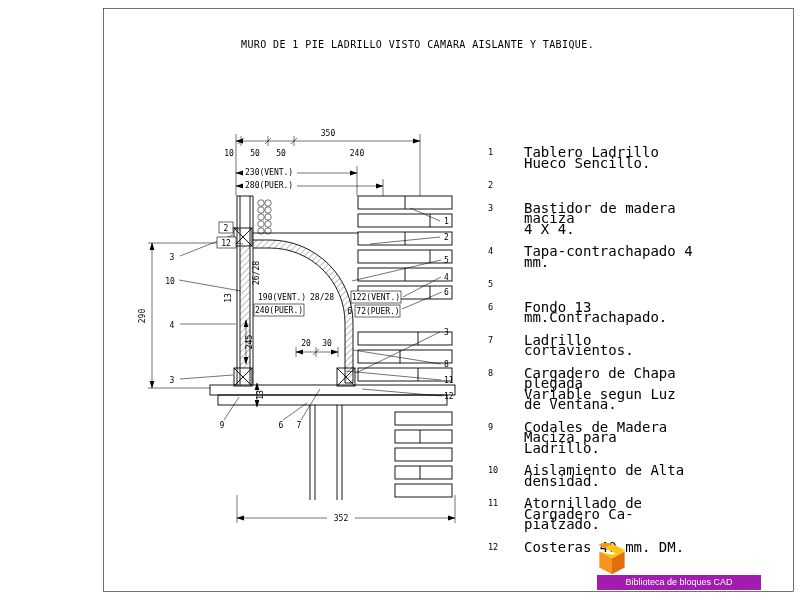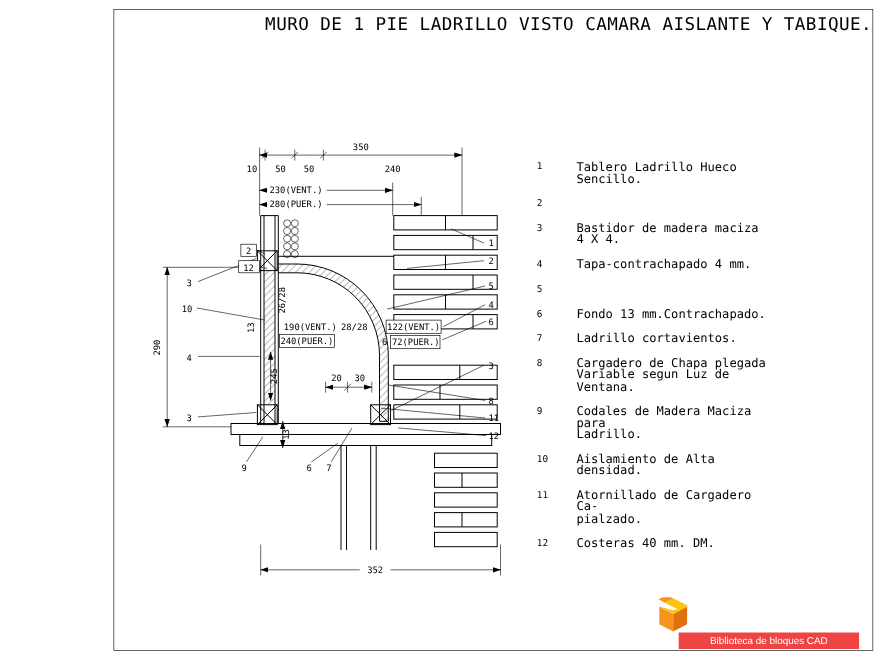--- a/index.html
+++ b/index.html
@@ -6,38 +6,38 @@
   body{
     width:800px;height:600px;background:#ffffff;position:relative;overflow:hidden;
     font-family:"DejaVu Sans Mono",monospace;color:#000;
   }
   .cad{position:absolute;left:0;top:0;width:800px;height:600px;}
   .cad text{font-family:"DejaVu Sans Mono",monospace;font-size:8px;fill:#000;}
   .cad .ol{stroke:#000;stroke-width:0.9;fill:none;}
   .cad .thin{stroke:#000;stroke-width:0.55;fill:none;}
   .cad .boxlbl{fill:#fff;stroke:#000;stroke-width:0.6;}
   .title{
-    position:absolute;left:241px;top:9px;font-size:16px;letter-spacing:.4px;
+    position:absolute;left:241px;top:32px;font-size:10px;letter-spacing:.4px;
     line-height:25px;white-space:nowrap;
   }
   .legend{position:absolute;left:488px;top:147px;width:212px;}
   .legend-row{display:flex;margin-bottom:12px;}
   .legend-num{width:36px;flex:none;font-size:8.5px;line-height:10.5px;}
-  .legend-text{font-size:11px;line-height:10.5px;white-space:pre-line;}
+  .legend-text{font-size:14px;line-height:10.5px;white-space:pre-line;}
   .logo{position:absolute;left:597px;top:543px;}
   .logo-top{display:flex;align-items:center;}
   .logo-icon{width:30px;height:32px;margin-right:1px;}
   .brand{
     font-family:"Liberation Sans",sans-serif;font-weight:bold;font-size:25px;
     color:#323232;letter-spacing:-0.5px;line-height:30px;white-space:nowrap;
   }
   .brand .cad-accent{color:#F7941E;}
   .tagline{
-    background:#ef4444;color:#fff;font-family:"Liberation Sans",sans-serif;
-    font-size:9px;line-height:13px;padding:1px 6px;margin-left:20px;width:152px;
+    background:#a21caf;color:#fff;font-family:"Liberation Sans",sans-serif;
+    font-size:9px;line-height:13px;padding:1px 6px;width:152px;
     text-align:center;white-space:nowrap;
   }
 </style>
 </head>
 <body>
 
 <svg class="cad" viewBox="0 0 800 600">
   <defs>
     <pattern id="hatch" width="4.5" height="4.5" patternUnits="userSpaceOnUse" patternTransform="rotate(45)">
       <line x1="0" y1="0" x2="0" y2="4.5" stroke="#000" stroke-width="0.5"></line>

